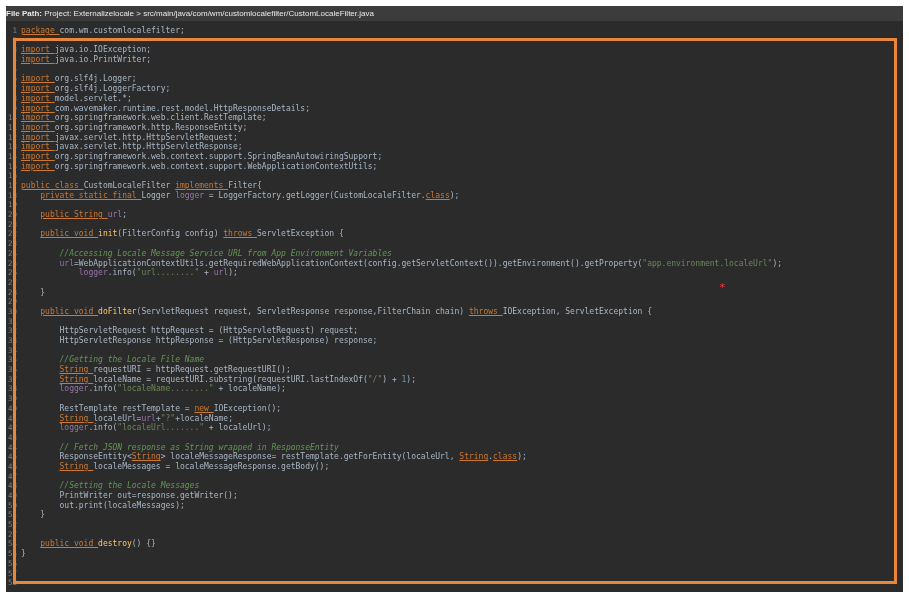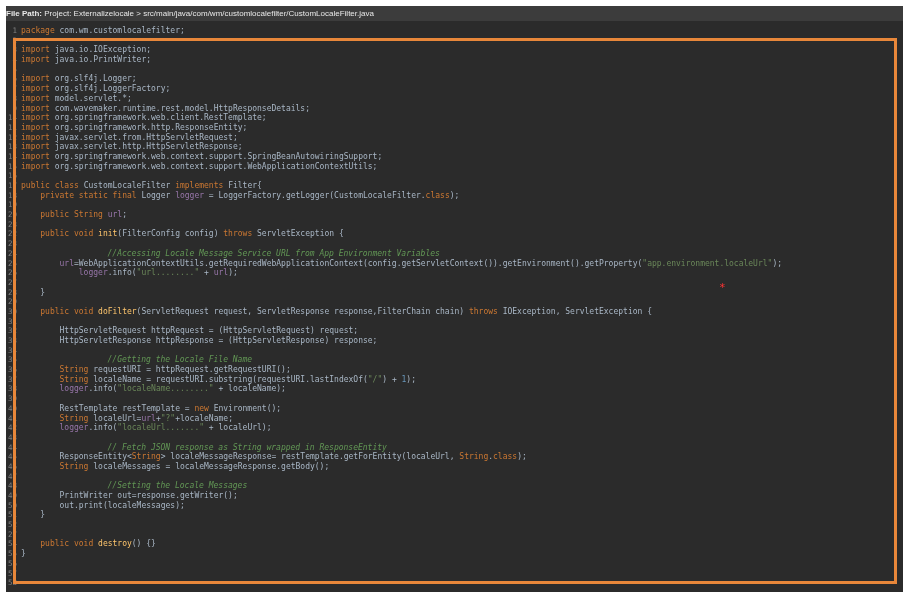--- a/index.html
+++ b/index.html
@@ -49,23 +49,23 @@
     flex:1;
     overflow:hidden;
     padding-left:2px;
   }
   .cl {
     height:9.7px; line-height:9.7px;
     font-size:8px;
     white-space:pre;
     color:#a9b7c6;
   }
-  .kw  { color:#cc7832; }
+  .kw  { color:#cc7832;text-decoration:underline; }
   .str { color:#6a8759; }
-  .cmt { color:#629755; font-style:italic;margin-left:48px; }
+  .cmt { color:#629755; font-style:italic; }
   .fld { color:#9876aa; }
   .mth { color:#ffc66d; }
   .num { color:#6897bb; }
   .pln { color:#a9b7c6; }
   .hlbox {
     position:absolute;
     left:7px; top:32px;
     width:884px; height:546px;
     border:3px solid #e8873a;
     pointer-events:none;
@@ -152,21 +152,21 @@
         <div class="cl"></div>
         <div class="cl"><span class="kw">import </span><span class="pln">java.io.IOException;</span></div>
         <div class="cl"><span class="kw">import </span><span class="pln">java.io.PrintWriter;</span></div>
         <div class="cl"></div>
         <div class="cl"><span class="kw">import </span><span class="pln">org.slf4j.Logger;</span></div>
         <div class="cl"><span class="kw">import </span><span class="pln">org.slf4j.LoggerFactory;</span></div>
         <div class="cl"><span class="kw">import </span><span class="pln">model.servlet.*;</span></div>
         <div class="cl"><span class="kw">import </span><span class="pln">com.wavemaker.runtime.rest.model.HttpResponseDetails;</span></div>
         <div class="cl"><span class="kw">import </span><span class="pln">org.springframework.web.client.RestTemplate;</span></div>
         <div class="cl"><span class="kw">import </span><span class="pln">org.springframework.http.ResponseEntity;</span></div>
-        <div class="cl"><span class="kw">import </span><span class="pln">javax.servlet.from.HttpServletRequest;</span></div>
+        <div class="cl"><span class="kw">import </span><span class="pln">javax.servlet.http.HttpServletRequest;</span></div>
         <div class="cl"><span class="kw">import </span><span class="pln">javax.servlet.http.HttpServletResponse;</span></div>
         <div class="cl"><span class="kw">import </span><span class="pln">org.springframework.web.context.support.SpringBeanAutowiringSupport;</span></div>
         <div class="cl"><span class="kw">import </span><span class="pln">org.springframework.web.context.support.WebApplicationContextUtils;</span></div>
         <div class="cl"></div>
         <div class="cl"><span class="kw">public class </span><span class="pln">CustomLocaleFilter </span><span class="kw">implements </span><span class="pln">Filter{</span></div>
         <div class="cl"><span class="pln">    </span><span class="kw">private static final </span><span class="pln">Logger </span><span class="fld">logger</span><span class="pln"> = LoggerFactory.getLogger(CustomLocaleFilter.</span><span class="kw">class</span><span class="pln">);</span></div>
         <div class="cl"></div>
         <div class="cl"><span class="pln">    </span><span class="kw">public </span><span class="kw">String </span><span class="fld">url</span><span class="pln">;</span></div>
         <div class="cl"></div>
         <div class="cl"><span class="pln">    </span><span class="kw">public void </span><span class="mth">init</span><span class="pln">(FilterConfig config) </span><span class="kw">throws </span><span class="pln">ServletException {</span></div>
@@ -180,21 +180,21 @@
         <div class="cl"><span class="pln">    </span><span class="kw">public void </span><span class="mth">doFilter</span><span class="pln">(ServletRequest request, ServletResponse response,FilterChain chain) </span><span class="kw">throws </span><span class="pln">IOException, ServletException {</span></div>
         <div class="cl"></div>
         <div class="cl"><span class="pln">        HttpServletRequest httpRequest = (HttpServletRequest) request;</span></div>
         <div class="cl"><span class="pln">        HttpServletResponse httpResponse = (HttpServletResponse) response;</span></div>
         <div class="cl"></div>
         <div class="cl"><span class="pln">        </span><span class="cmt">//Getting the Locale File Name</span></div>
         <div class="cl"><span class="pln">        </span><span class="kw">String </span><span class="pln">requestURI = httpRequest.getRequestURI();</span></div>
         <div class="cl"><span class="pln">        </span><span class="kw">String </span><span class="pln">localeName = requestURI.substring(requestURI.lastIndexOf(</span><span class="str">"/"</span><span class="pln">) + </span><span class="num">1</span><span class="pln">);</span></div>
         <div class="cl"><span class="pln">        </span><span class="fld">logger</span><span class="pln">.info(</span><span class="str">"localeName........"</span><span class="pln"> + localeName);</span></div>
         <div class="cl"></div>
-        <div class="cl"><span class="pln">        RestTemplate restTemplate = </span><span class="kw">new </span><span class="pln">Environment();</span></div>
+        <div class="cl"><span class="pln">        RestTemplate restTemplate = </span><span class="kw">new </span><span class="pln">IOException();</span></div>
         <div class="cl"><span class="pln">        </span><span class="kw">String </span><span class="pln">localeUrl=</span><span class="fld">url</span><span class="pln">+</span><span class="str">"?"</span><span class="pln">+localeName;</span></div>
         <div class="cl"><span class="pln">        </span><span class="fld">logger</span><span class="pln">.info(</span><span class="str">"localeUrl......."</span><span class="pln"> + localeUrl);</span></div>
         <div class="cl"></div>
         <div class="cl"><span class="pln">        </span><span class="cmt">// Fetch JSON response as String wrapped in ResponseEntity</span></div>
         <div class="cl"><span class="pln">        ResponseEntity&lt;</span><span class="kw">String</span><span class="pln">&gt; localeMessageResponse= restTemplate.getForEntity(localeUrl, </span><span class="kw">String</span><span class="pln">.</span><span class="kw">class</span><span class="pln">);</span></div>
         <div class="cl"><span class="pln">        </span><span class="kw">String </span><span class="pln">localeMessages = localeMessageResponse.getBody();</span></div>
         <div class="cl"></div>
         <div class="cl"><span class="pln">        </span><span class="cmt">//Setting the Locale Messages</span></div>
         <div class="cl"><span class="pln">        PrintWriter out=response.getWriter();</span></div>
         <div class="cl"><span class="pln">        out.print(localeMessages);</span></div>

